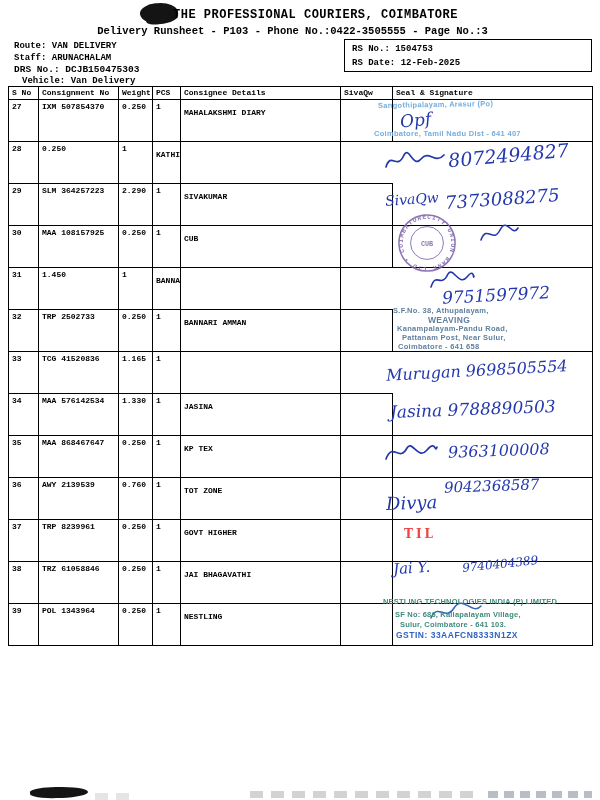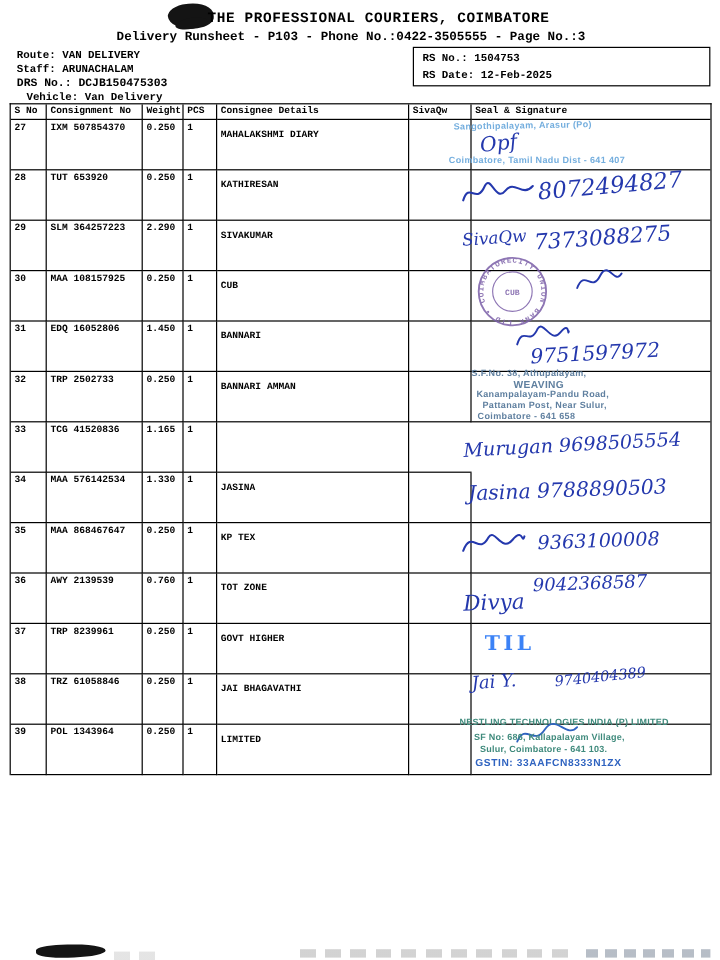--- a/index.html
+++ b/index.html
@@ -23,21 +23,21 @@
   .thead .trow > div { height:13px; padding-top:1px; }
   .tbody .trow > div { height:42px; }
   .tbody .trow > div.name { padding-top:8px; }
 
   
   .hand  { font-family:"DejaVu Serif",serif; font-style:italic; color:#2438ad; }
   .stampblue { font-family:"Liberation Sans",sans-serif; font-weight:bold; color:#74aede; font-size:7.5px; letter-spacing:.3px; }
   .stampgray { font-family:"Liberation Sans",sans-serif; font-weight:bold; color:#6080a0; font-size:7.5px; letter-spacing:.3px; }
   .stampteal { font-family:"Liberation Sans",sans-serif; font-weight:bold; color:#3f8a7c; font-size:7.5px; letter-spacing:.2px; }
   .gstin { font-family:"Liberation Sans",sans-serif; font-weight:bold; color:#2f63c0; font-size:8.5px; letter-spacing:.5px; }
-  .til { font-family:"DejaVu Serif",serif; color:#3b82f6; font-size:17px; letter-spacing:3px; font-weight:bold; }
+  .til { font-family:"DejaVu Serif",serif; color:#ef4444; font-size:12px; letter-spacing:3px; font-weight:bold; }
   .sig-svg { position:absolute; }
 
   
   .blob { position:absolute; background:#141414; }
   .b1 { left:140px; top:3px;  width:38px; height:21px; border-radius:45% 55% 40% 60%; transform:rotate(-6deg); }
   .b2 { left:146px; top:15px; width:27px; height:9px;  border-radius:50%; transform:rotate(-10deg); }
   .b3 { left:30px;  top:787px; width:58px; height:11px; border-radius:40% 60% 50% 50%; transform:rotate(-2deg); }
   .strip { position:absolute; height:7px; opacity:.75;
            background:repeating-linear-gradient(90deg,#c4c4c4 0 13px, transparent 13px 21px); }
   .s1 { left:250px; top:791px; width:230px; }
@@ -100,21 +100,20 @@
       <div>27</div>
       <div>IXM 507854370</div>
       <div>0.250</div>
       <div>1</div>
       <div class="name">MAHALAKSHMI DIARY</div>
       <div></div>
       <div></div>
     </div>
         <div class="trow">
       <div>28</div>
-      <div>TUT 653920</div>
       <div>0.250</div>
       <div>1</div>
       <div class="name">KATHIRESAN</div>
       <div></div>
       <div></div>
     </div>
         <div class="trow">
       <div>29</div>
       <div>SLM 364257223</div>
       <div>2.290</div>
@@ -127,21 +126,20 @@
       <div>30</div>
       <div>MAA 108157925</div>
       <div>0.250</div>
       <div>1</div>
       <div class="name">CUB</div>
       <div></div>
       <div></div>
     </div>
         <div class="trow">
       <div>31</div>
-      <div>EDQ 16052806</div>
       <div>1.450</div>
       <div>1</div>
       <div class="name">BANNARI</div>
       <div></div>
       <div></div>
     </div>
         <div class="trow">
       <div>32</div>
       <div>TRP 2502733</div>
       <div>0.250</div>
@@ -201,21 +199,21 @@
       <div>1</div>
       <div class="name">JAI BHAGAVATHI</div>
       <div></div>
       <div></div>
     </div>
         <div class="trow">
       <div>39</div>
       <div>POL 1343964</div>
       <div>0.250</div>
       <div>1</div>
-      <div class="name">LIMITED</div>
+      <div class="name">NESTLING</div>
       <div></div>
       <div></div>
     </div>
       </div>
   </div>
 
   <div>
 
     <span class="abs stampblue" style="left:378px; top:100px; transform:rotate(-1deg);">Sangothipalayam, Arasur (Po)</span>
     <span class="abs hand" style="left:400px; top:110px; font-size:17px; transform:rotate(-6deg);">Opf</span>

